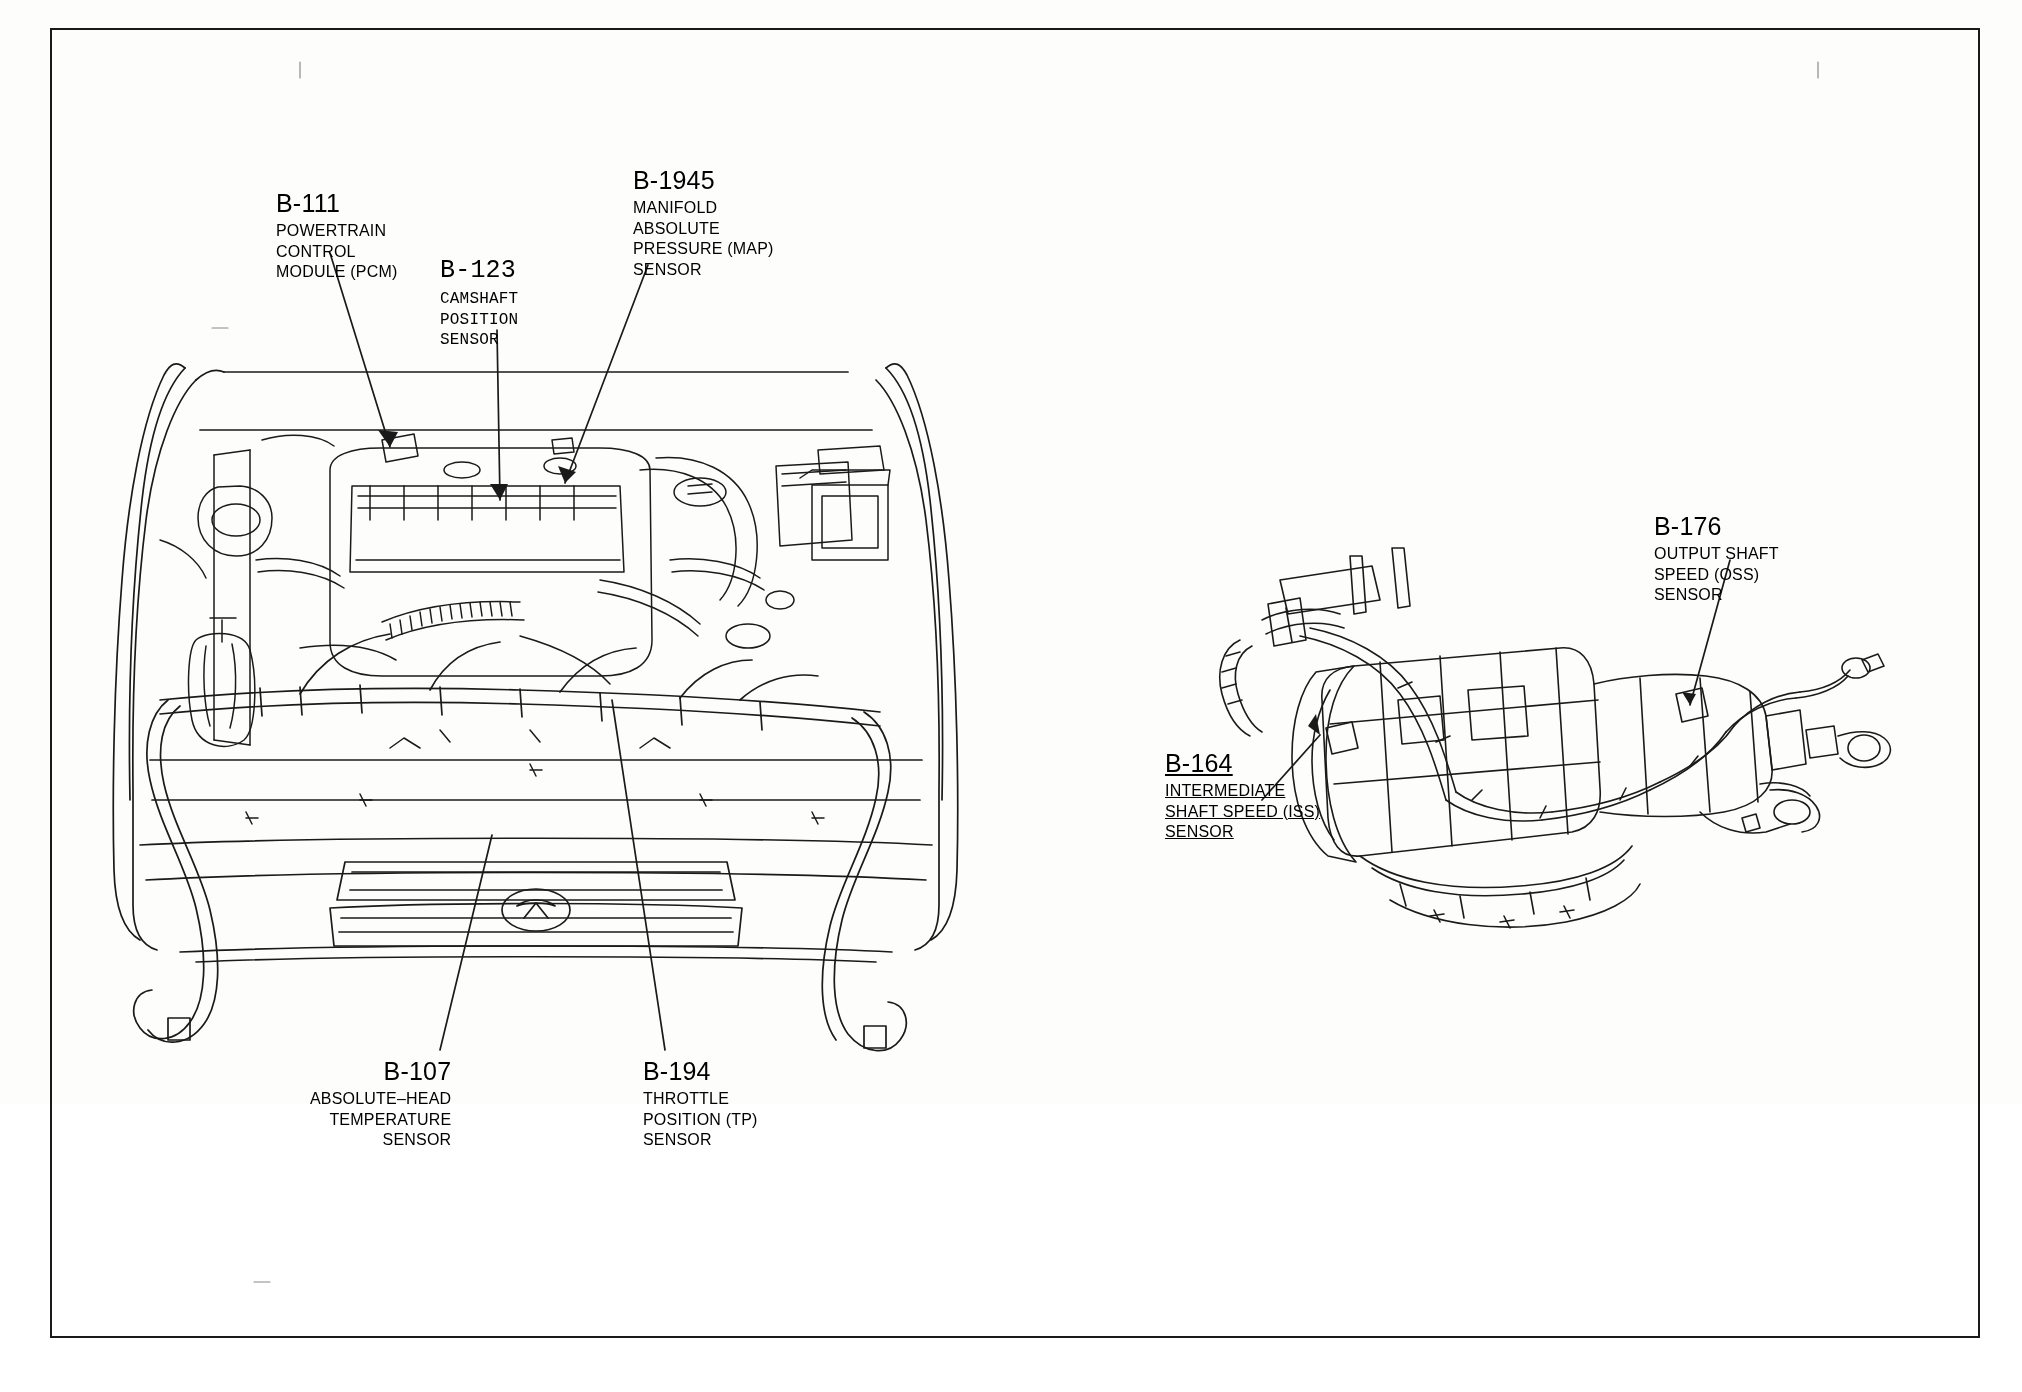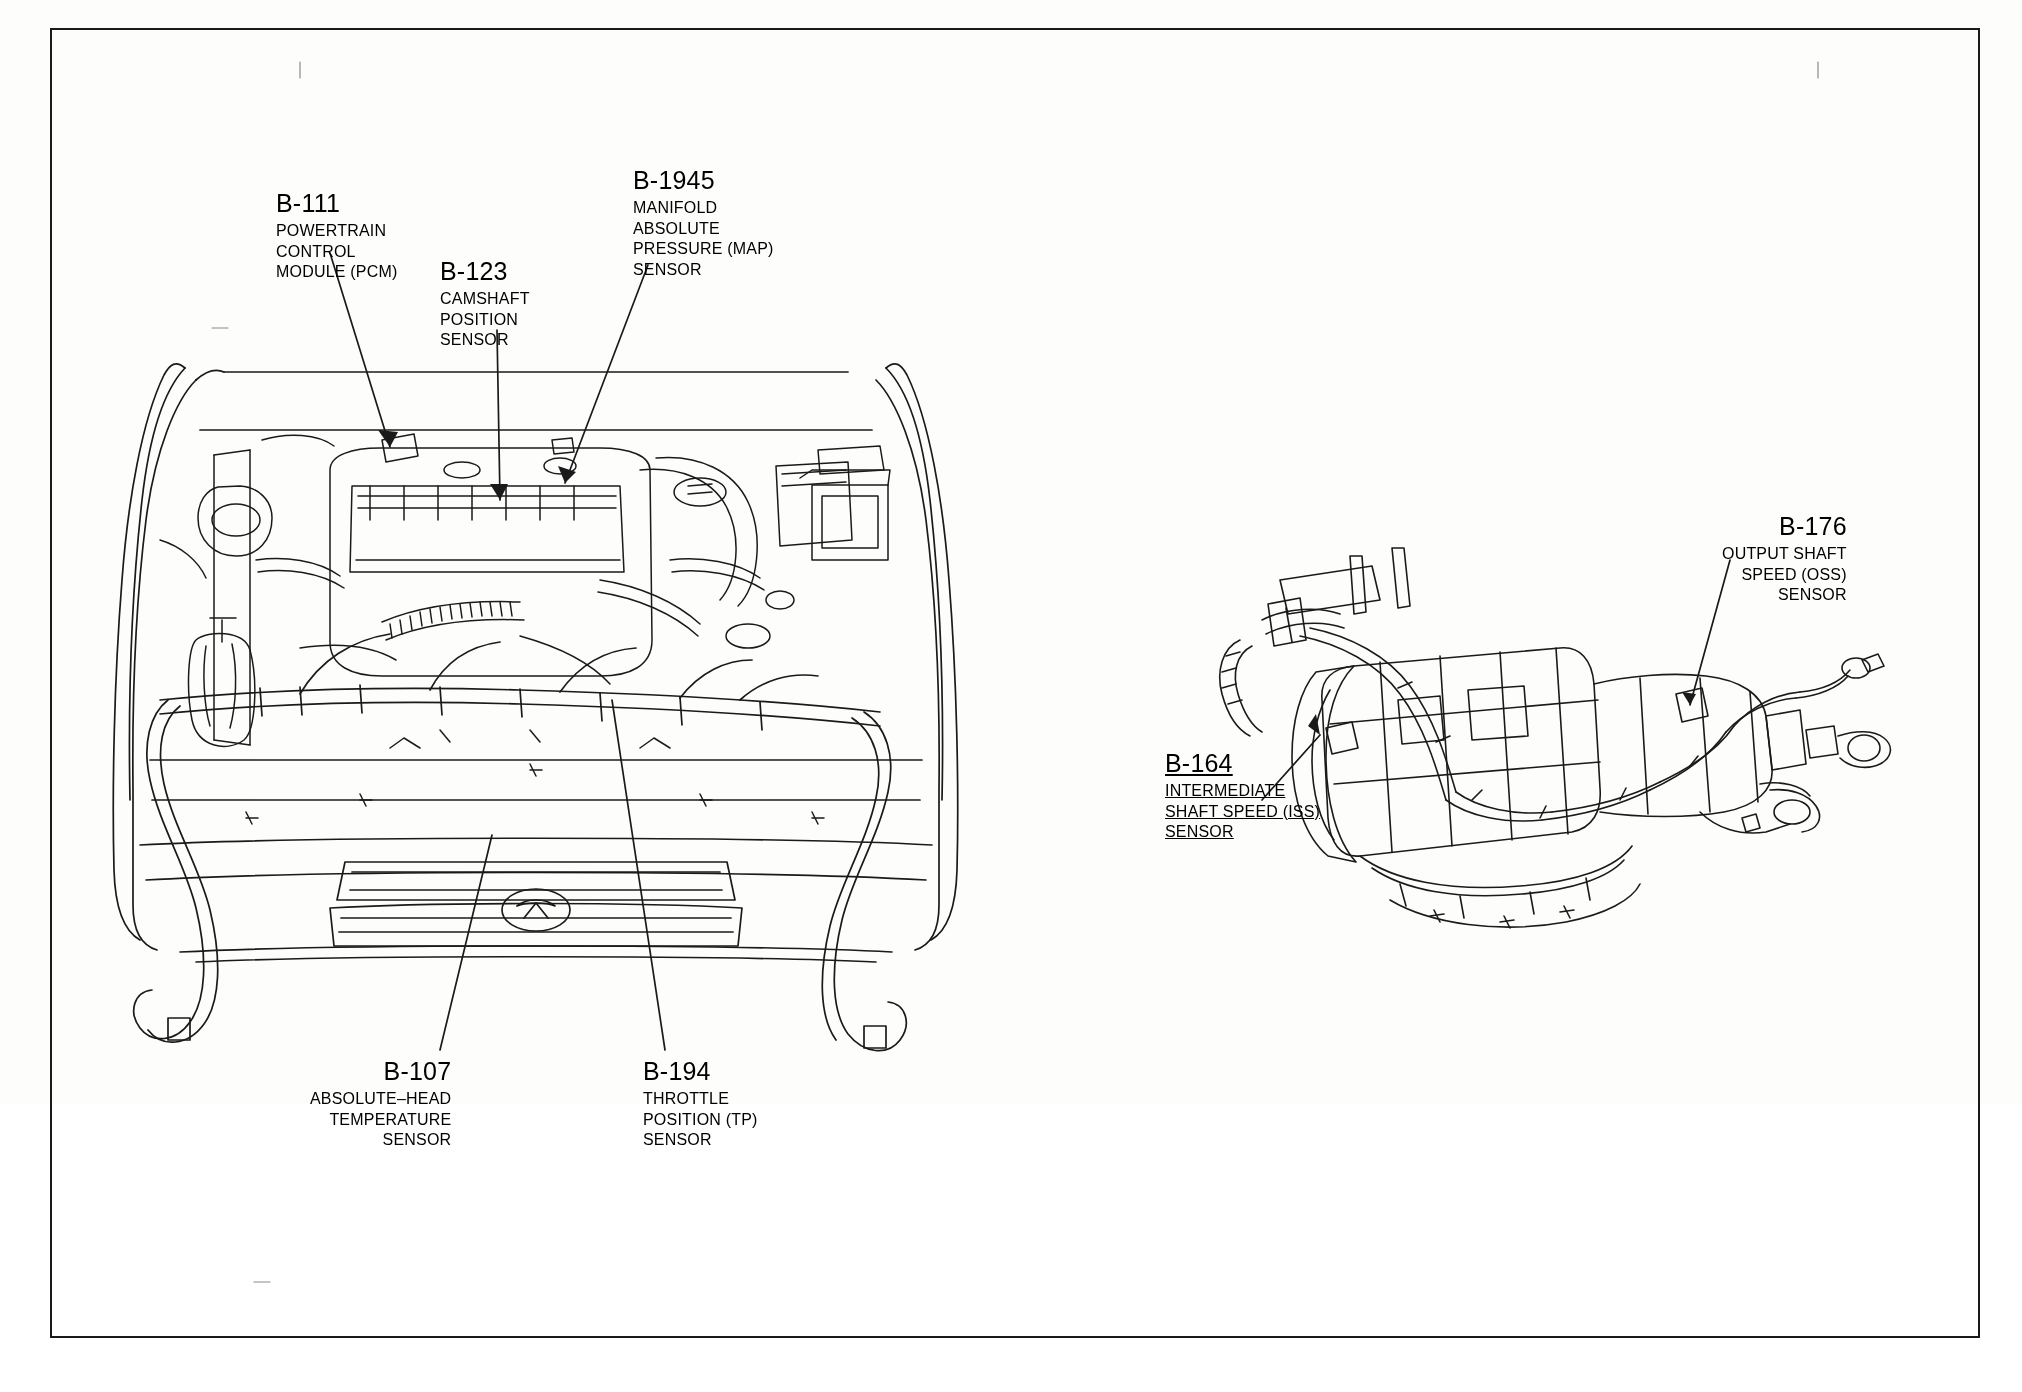--- a/index.html
+++ b/index.html
@@ -47,26 +47,26 @@
     line-height: 1.05;
   }
   .callout-desc {
     font-size: 16px;
     line-height: 1.28;
     letter-spacing: 0.2px;
     margin-top: 5px;
     white-space: pre-line;
   }
   .cal-b111 { left: 276px; top: 190px; }
-  .cal-b123 { left: 440px; top: 258px; }
+  .cal-b123 { left: 440px; top: 258px; font-family: Liberation Mono, monospace; }
   .cal-b1087 { left: 633px; top: 167px; }
   .cal-b107 { left: 310px; top: 1058px; text-align: right; }
   .cal-b112 { left: 643px; top: 1058px; }
   .cal-b164 { left: 1165px; top: 750px; text-decoration: underline; }
-  .cal-b176 { left: 1722px; top: 513px; text-align: right; }
+  .cal-b176 { left: 1654px; top: 513px; }
 </style>
 </head>
 <body>
 
 <div id="page">
 
   <div id="page-frame"></div>
 
   <svg id="diagram-svg" viewBox="0 0 2022 1392">
     <g fill="none" stroke="#1a1a1a" stroke-width="1.6" stroke-linejoin="round" stroke-linecap="round">

